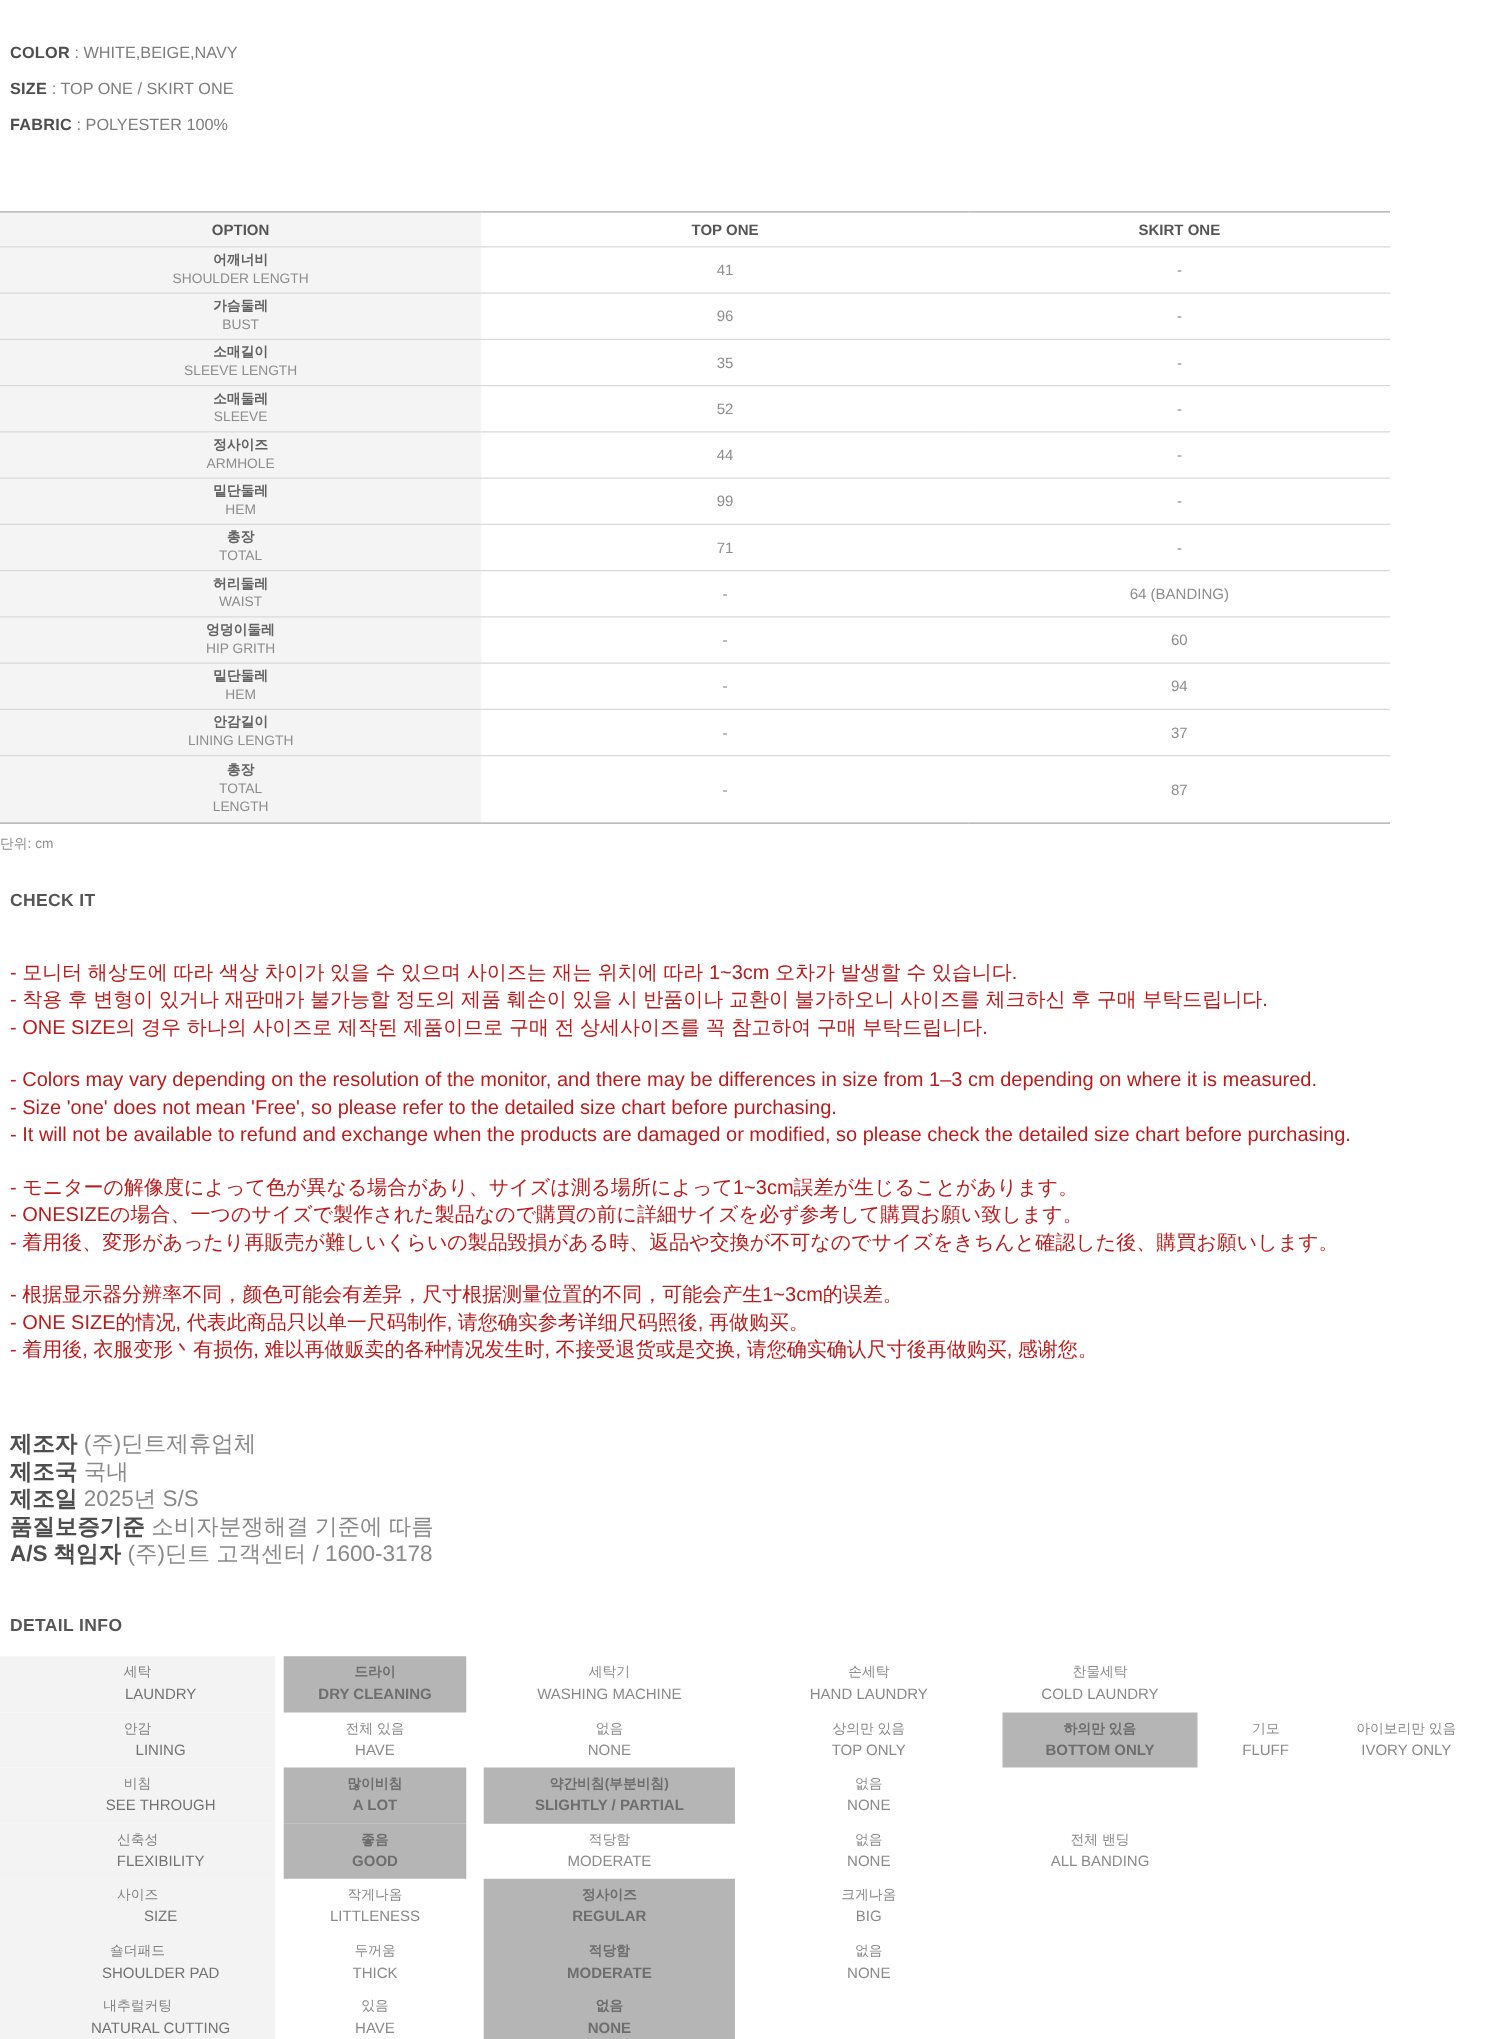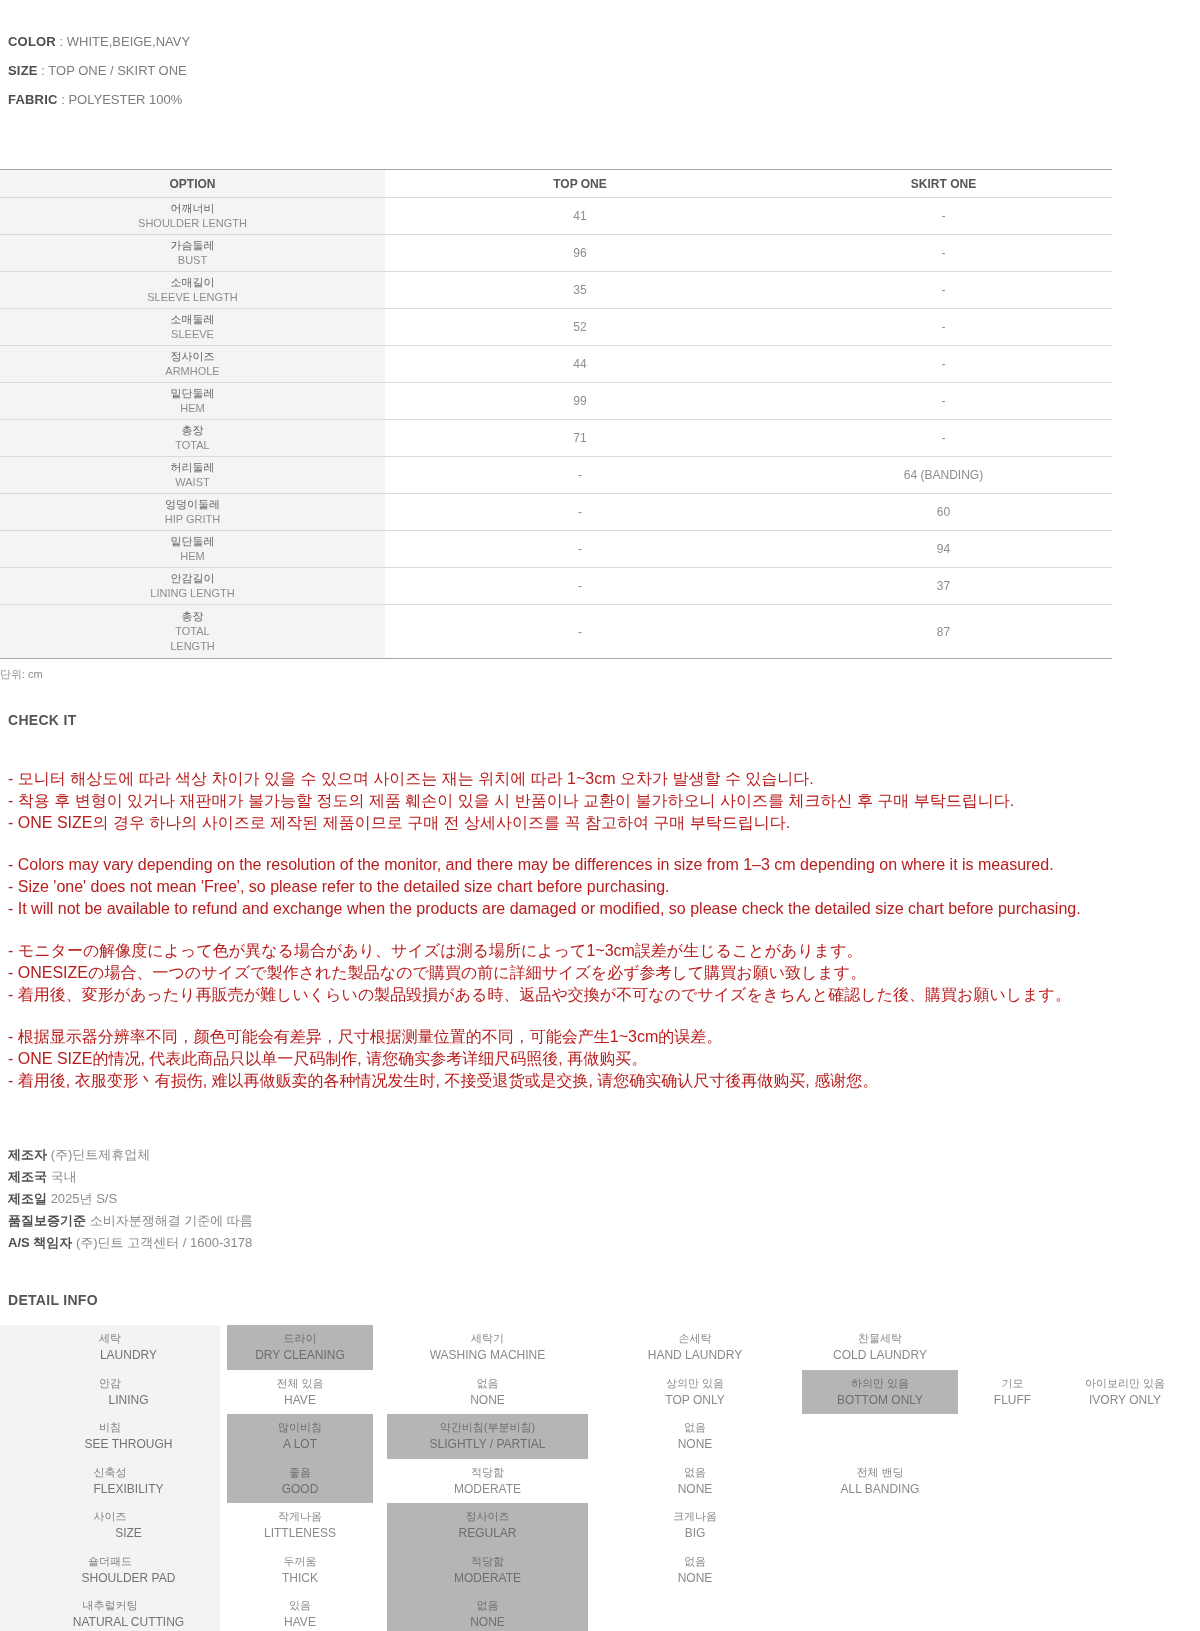--- a/index.html
+++ b/index.html
@@ -27,39 +27,39 @@
   .size-table th {
     height: 28px; font-size: 12px; font-weight: bold; color: #555;
     text-align: center; vertical-align: middle;
   }
   .size-table td {
     height: 37px; font-size: 12px; color: #8d8d8d; text-align: center;
     vertical-align: middle; border-top: 1px solid #d9d9d9;
   }
   .size-table .opt { background: #f4f4f4; }
   .size-table tr.tall td { height: 54px; }
-  .m-kr { font-size: 11px; font-weight: normal; color: #636363; line-height: 15px; }
+  .m-kr { font-size: 11px; font-weight: bold; color: #636363; line-height: 15px; }
   .m-en { font-size: 11px; color: #8d8d8d; line-height: 15px; white-space: pre-line; }
   .unit-note { font-size: 11px; color: #8d8d8d; margin: 8px 4px 0 0; }
 
   
   .section-heading {
     font-size: 14px; font-weight: bold; color: #555;
     margin: 30px 0 0 8px; letter-spacing: .3px;
   }
   .check-heading { margin-top: 30px; }
 
   
   .note-block { margin: 20px 0 0 8px; }
   .note-block.first { margin-top: 40px; }
   .note-block p { font-size: 16px; line-height: 22px; color: #b91c1c; }
 
   
   .manufacturer { margin: 52px 0 0 8px; }
-  .manufacturer p { font-size: 13px; line-height: 22px; color: #8a8a8a; }
+  .manufacturer p { font-size: 18px; line-height: 22px; color: #8a8a8a; }
   .manufacturer b { color: #4e4e4e; font-weight: bold; }
 
   .detail-heading { margin-top: 38px; }
 
   
   .detail-grid { margin-top: 17px; border-bottom: 1px solid #b0b0b0; }
   .dg-row {
     display: grid;
     grid-template-columns: 220px 160px 215px 200px 170px 95px 130px;
     height: 44.5px;
@@ -68,21 +68,21 @@
   .dg-cell.dg-labelcell { padding: 0; background: #f3f3f3; }
   .dg-inner {
     flex: 1; display: flex; flex-direction: column;
     justify-content: center; text-align: center;
   }
   .dg-inner .dkr { font-size: 11px; line-height: 17px; color: #8a8a8a; }
   .dg-inner .den { font-size: 12px; line-height: 17px; color: #8a8a8a; }
   .dg-labelcell .dkr { color: #828282; }
   .dg-labelcell .den { color: #737373; padding-left: 37px; }
   .dg-inner.sel { background: #b5b5b5; }
-  .dg-inner.sel .dkr, .dg-inner.sel .den { color: #6e6e6e; }
+  .dg-inner.sel .dkr, .dg-inner.sel .den { color: #6e6e6e; font-weight: bold; }
 </style>
 </head>
 <body>
 
 <div class="page">
 
   <section class="top-info">
       <p><b>COLOR</b><span> : </span><span>WHITE,BEIGE,NAVY</span></p>
       <p><b>SIZE</b><span> : </span><span>TOP ONE / SKIRT ONE</span></p>
       <p><b>FABRIC</b><span> : </span><span>POLYESTER 100%</span></p>

